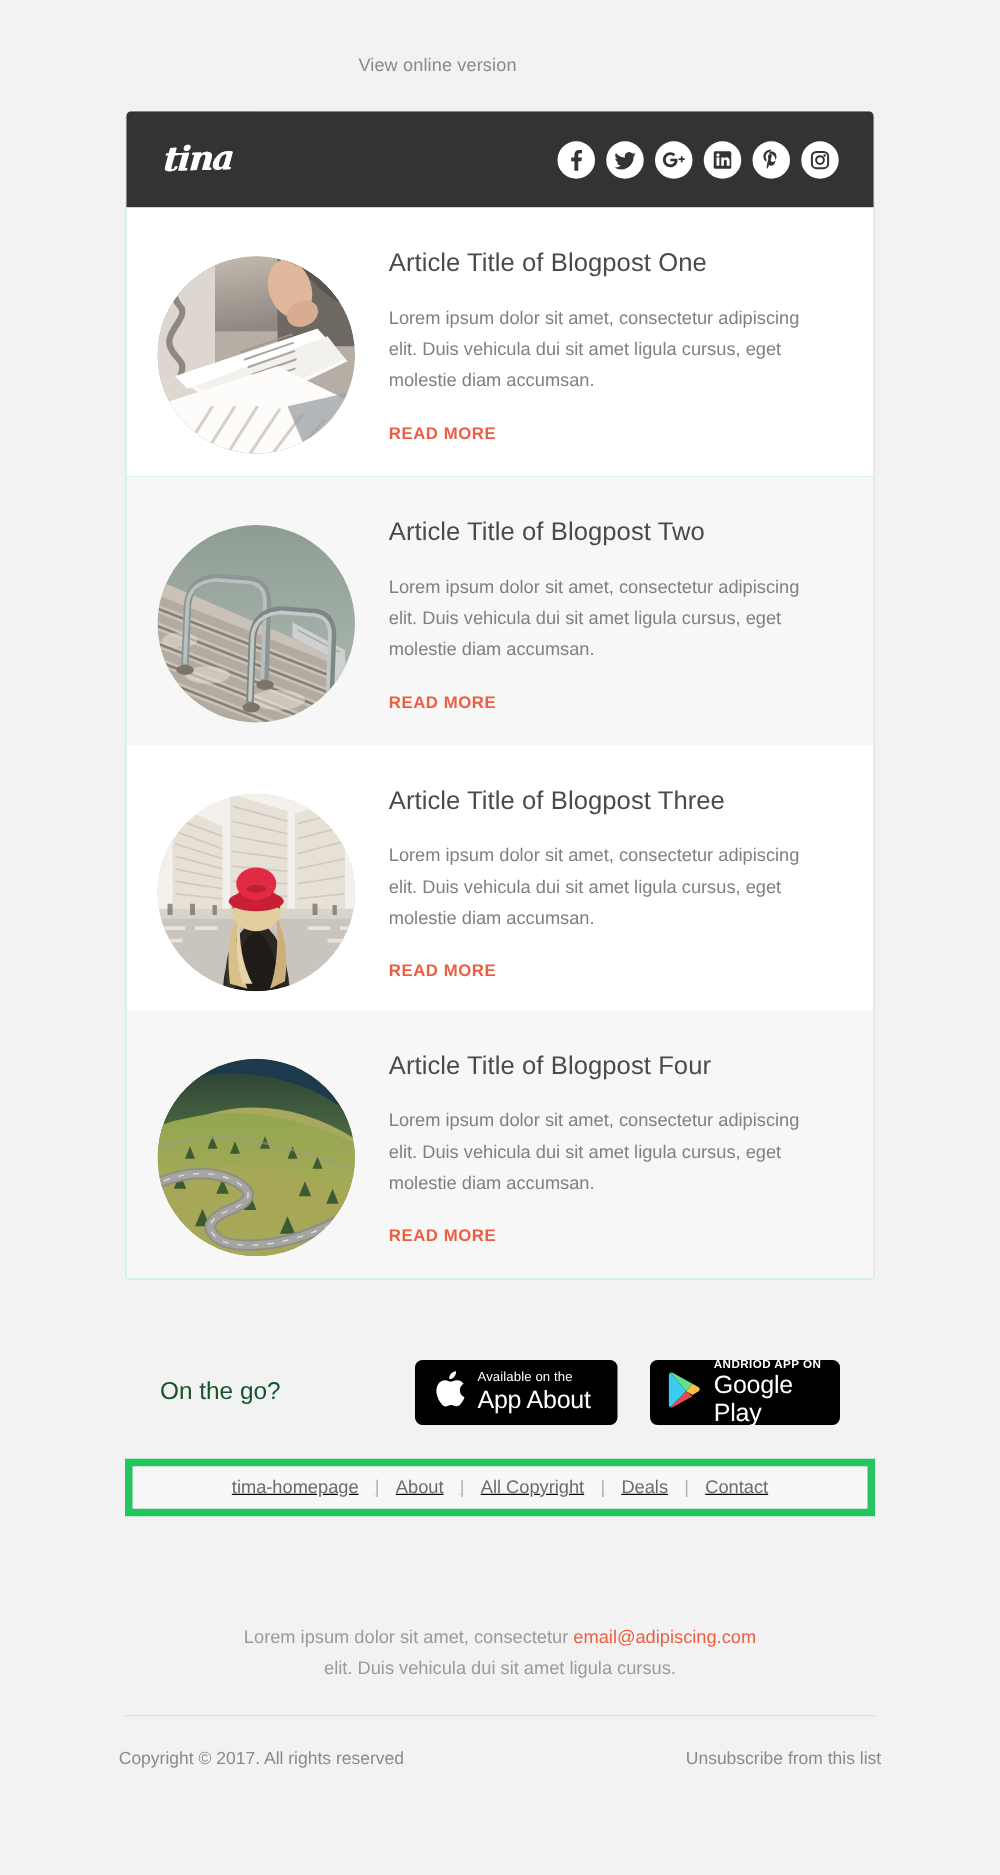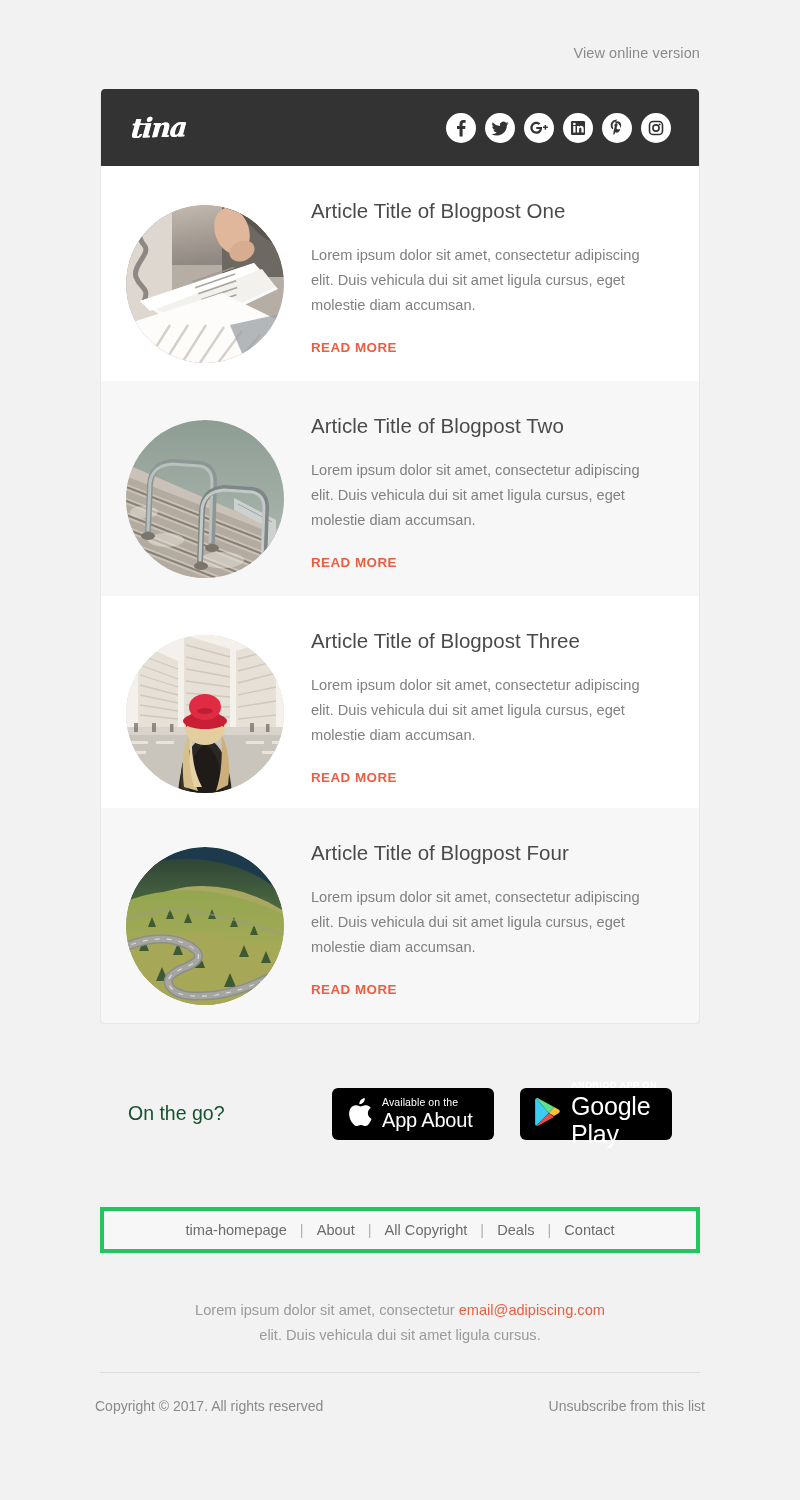--- a/index.html
+++ b/index.html
@@ -15,21 +15,21 @@
     width: 800px; height: 1500px;
     position: relative;
     background: #f2f2f2;
     overflow: hidden;
   }
 
   
   .preheader {
     position: absolute;
     top: 44px; left: 0; right: 0;
-    text-align: right;
+    text-align: center;
     padding-right: 100px;
   }
   .preheader-link {
     font-size: 14.5px;
     color: #8a8a8a;
     letter-spacing: .1px;
     text-decoration: none;
   }
 
   
@@ -177,33 +177,34 @@
     letter-spacing: .35px;
     font-weight: 700;
   }
   .badge-big {
     font-size: 20px;
     line-height: 1.12;
     font-weight: 400;
     letter-spacing: -.2px;
     margin-top: 1px;
   }
-  .badge-big.gp { font-size: 25px; }
+  .badge-big.gp { font-size: 20px; }
 
   
   .footer-nav {
     position: absolute;
-    left: 100px; top: 1207px;
+    left: 100px; top: 1167px;
     width: 600px; height: 46px;
     background: #f7f7f7;
-    border: 4px solid #22c55e;
+    border: 6px solid #22c55e;
     display: flex;
     align-items: center;
     justify-content: center;
     gap: 0;
+    text-decoration: underline;
   }
   .footer-nav a {
     font-size: 14.6px;
     color: #6b6b6b;
     text-decoration: none;
     padding: 0 0px;
   }
   .nav-sep {
     color: #b0b0b0;
     font-size: 14.6px;

